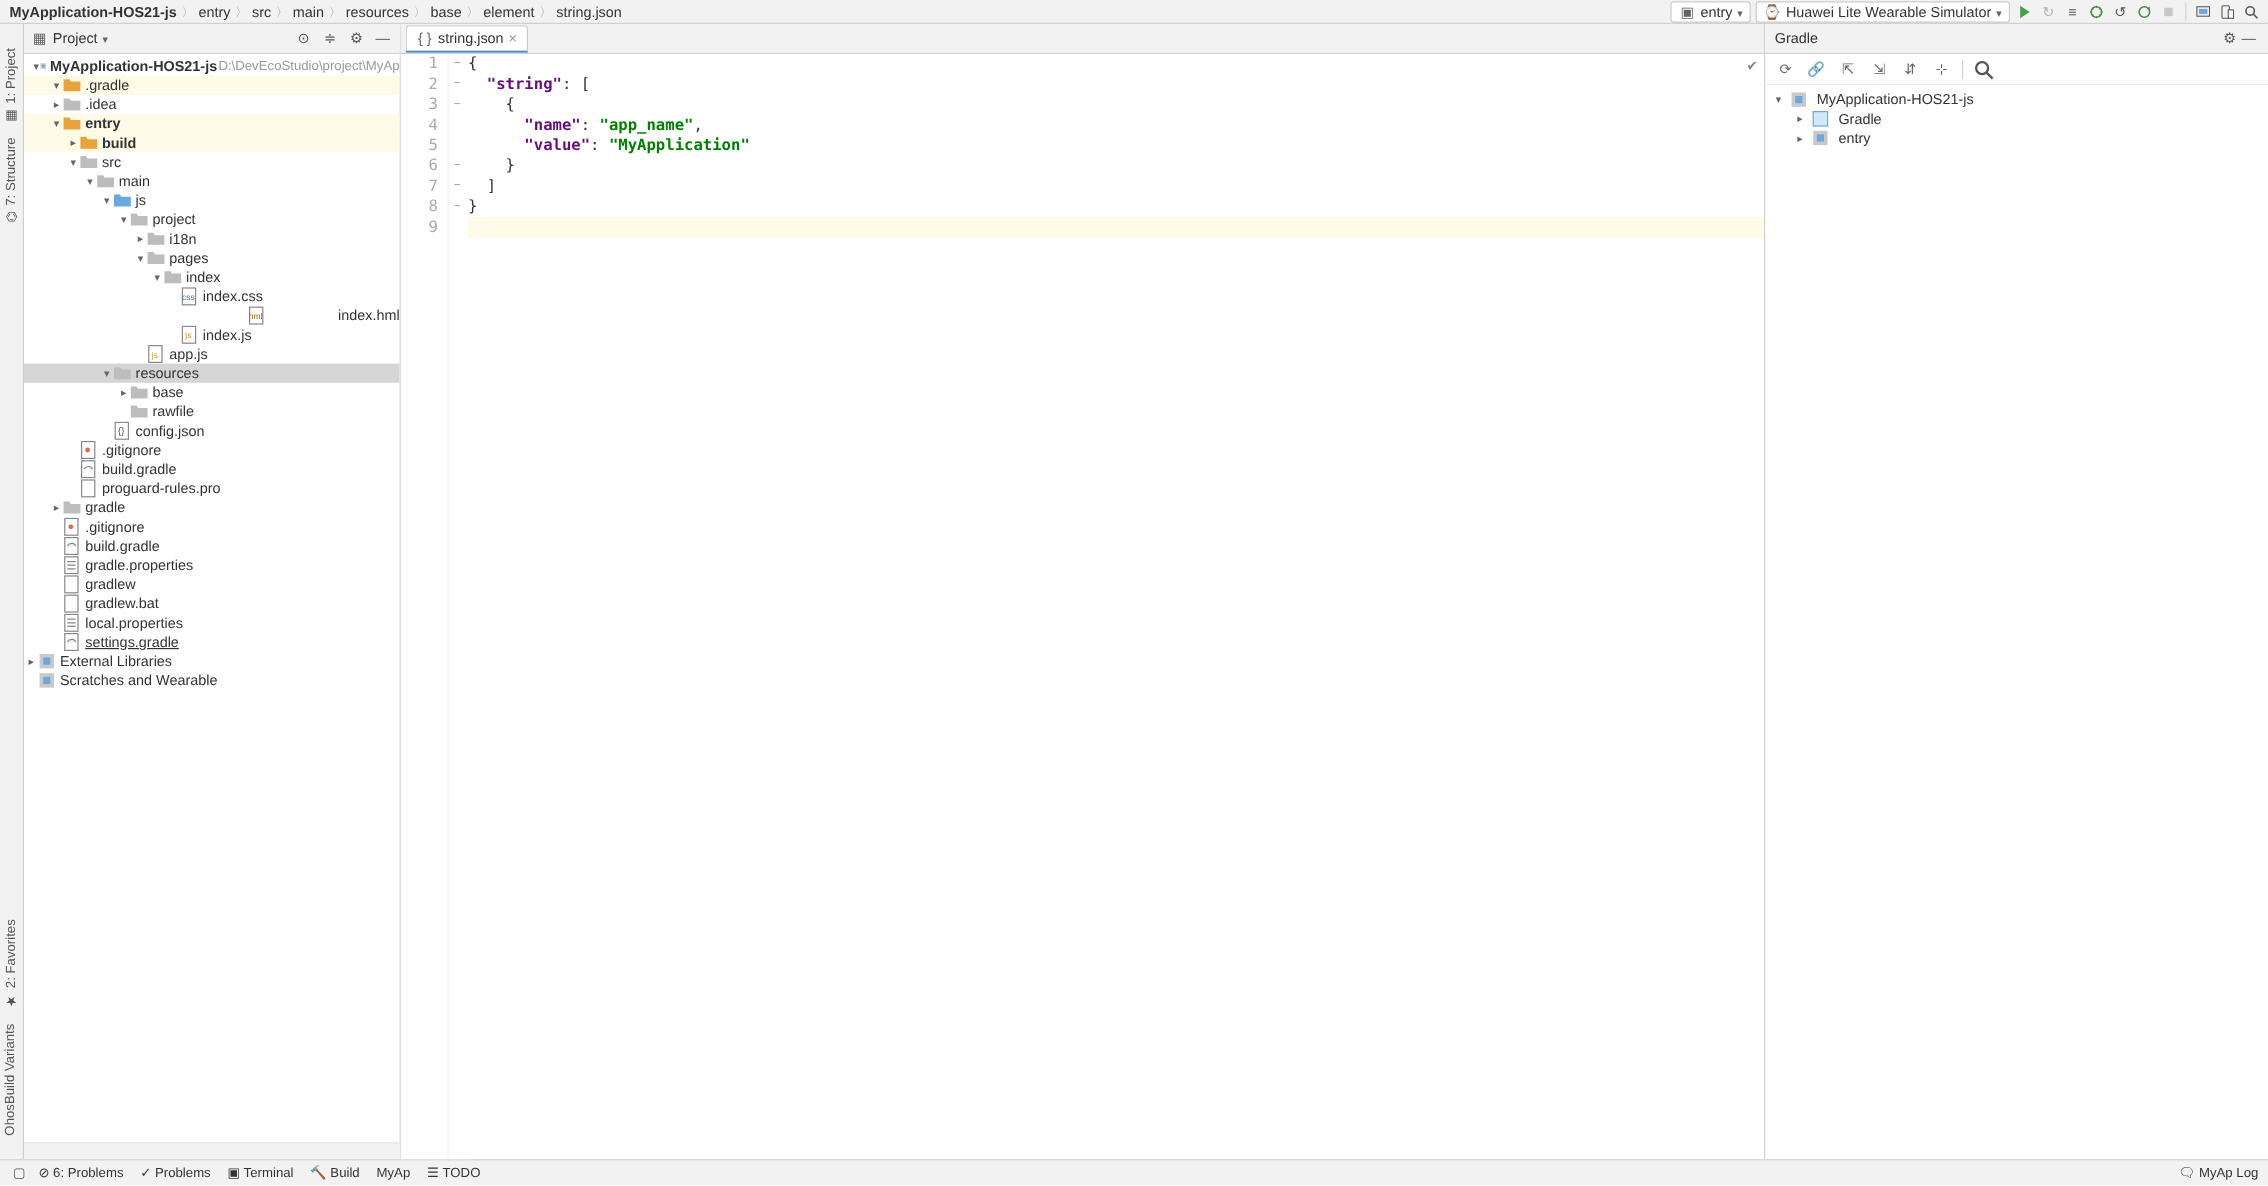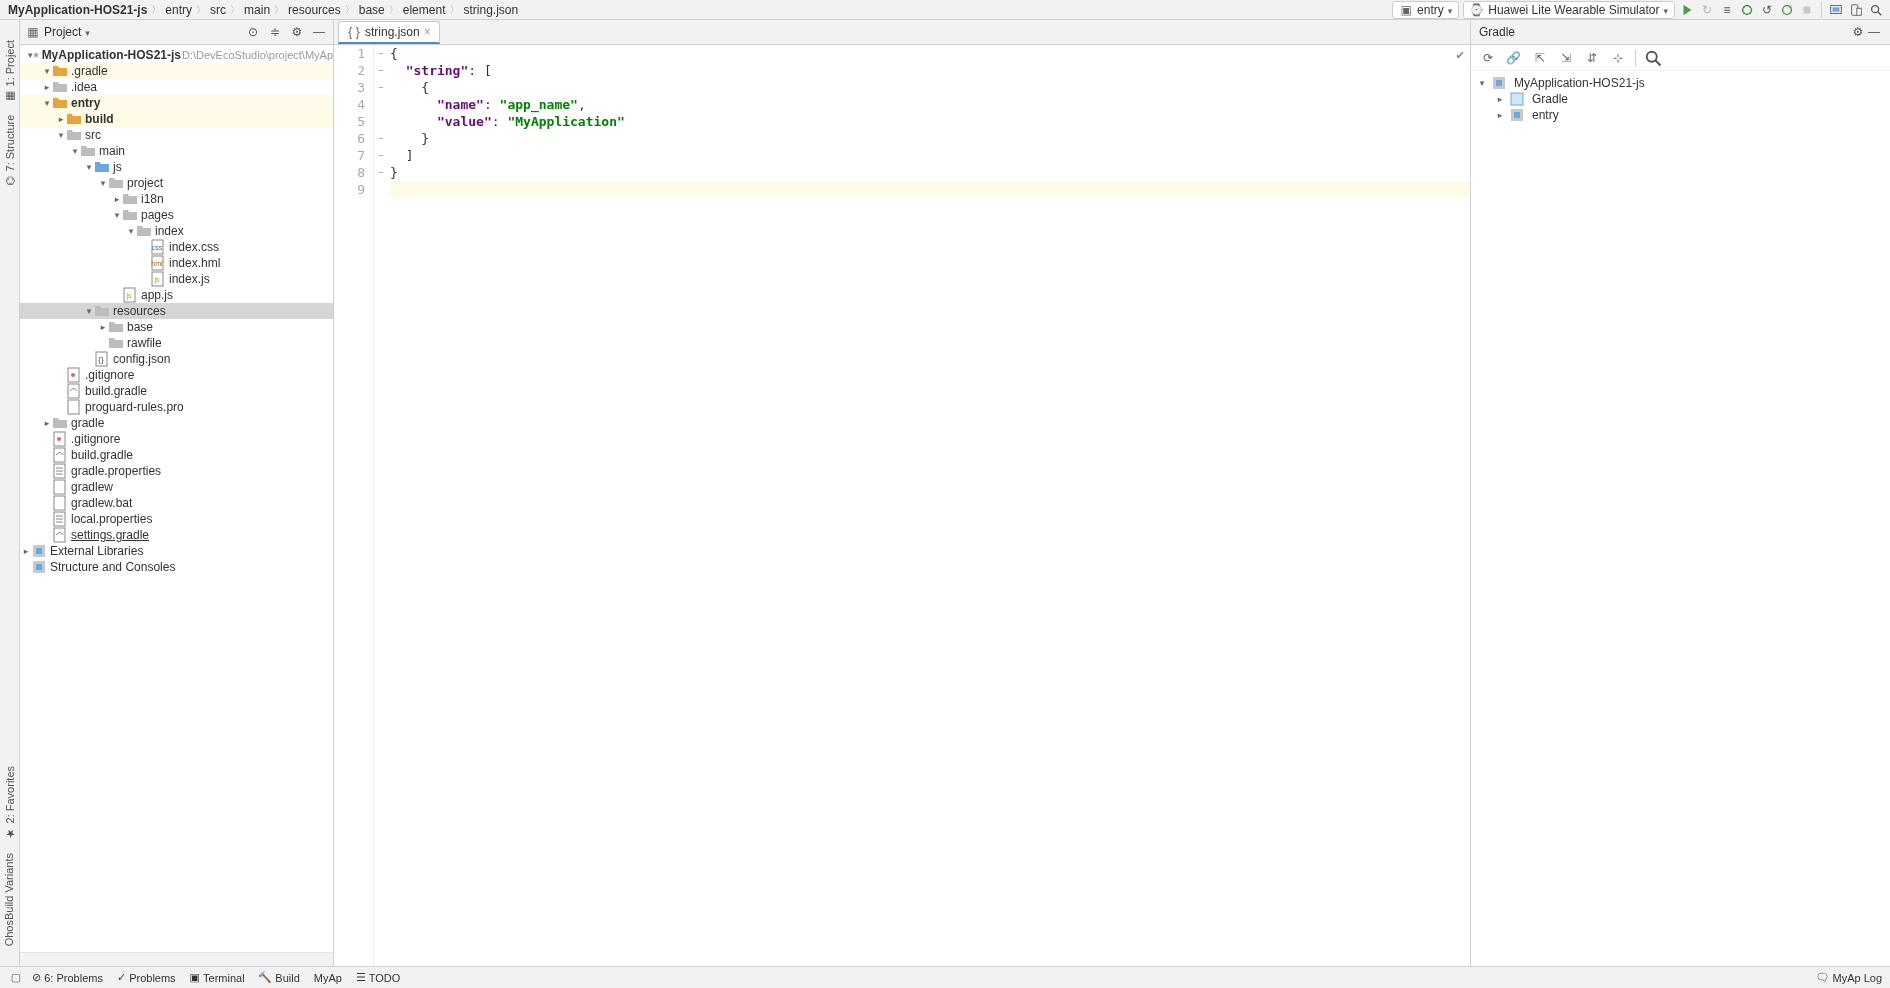--- a/index.html
+++ b/index.html
@@ -301,21 +301,21 @@
         <div class="tree-row" style="padding-left: 120px;">
           <span class="tree-arrow"></span>
           <span class="tree-icon">
             <svg viewBox="0 0 16 16">
               <rect x="2" y="1" width="11" height="14" fill="#fff" stroke="#888"></rect>
               <text x="7" y="11" font-size="7" text-anchor="middle" fill="#3973ac">css</text>
             </svg>
           </span>
           <span class="tree-label">index.css</span>
         </div>
-        <div class="tree-row" style="padding-left: 120px;">
+        <div class="tree-row" style="padding-left: 120px; justify-content: space-between;">
           <span class="tree-arrow"></span>
           <span class="tree-icon">
             <svg viewBox="0 0 16 16">
               <rect x="2" y="1" width="11" height="14" fill="#fff" stroke="#888"></rect>
               <text x="7" y="11" font-size="7" text-anchor="middle" fill="#aa6b00">hml</text>
             </svg>
           </span>
           <span class="tree-label">index.hml</span>
         </div>
         <div class="tree-row" style="padding-left: 120px;">
@@ -492,21 +492,21 @@
           <span class="tree-label">External Libraries</span>
         </div>
         <div class="tree-row" style="padding-left: 1px;">
           <span class="tree-arrow"></span>
           <span class="tree-icon">
             <svg viewBox="0 0 16 16">
               <rect x="2" y="2" width="12" height="12" fill="#c9c9c9"></rect>
               <rect x="5" y="5" width="6" height="6" fill="#6aa9e0"></rect>
             </svg>
           </span>
-          <span class="tree-label">Structure and Consoles</span>
+          <span class="tree-label">Scratches and Wearable</span>
         </div>
       </div>
     <div class="scroll-stub"></div>
   </div>
 
   <div class="editor-area">
     <div class="tabs">
       <div class="tab">
         <span class="icon">{ }</span>
         <span>string.json</span>

